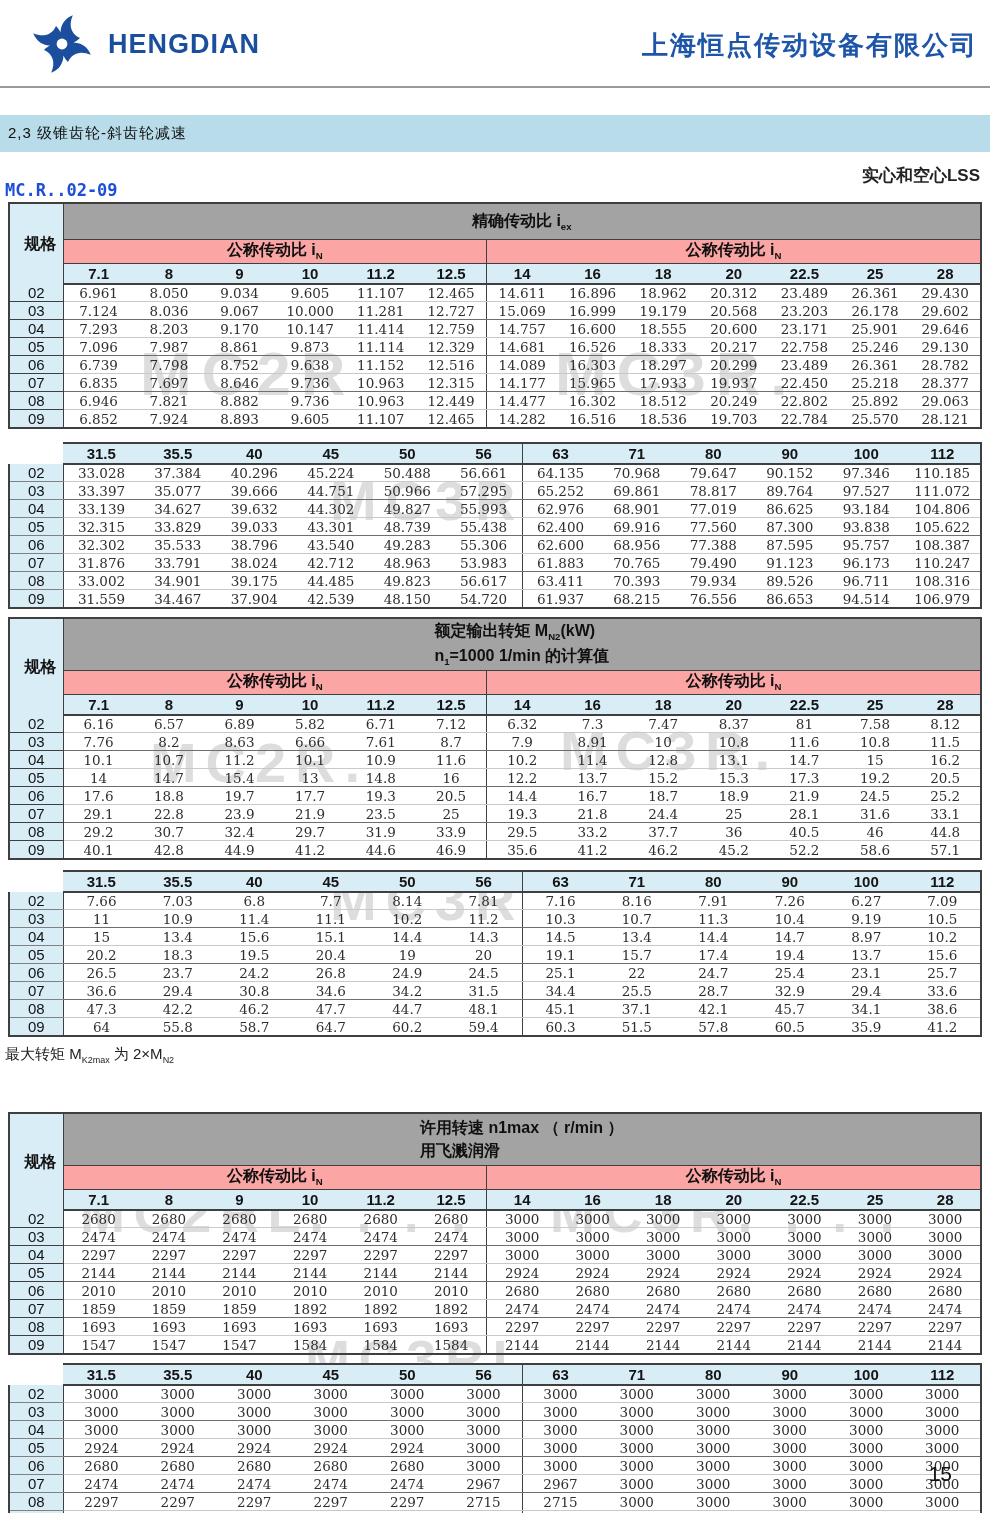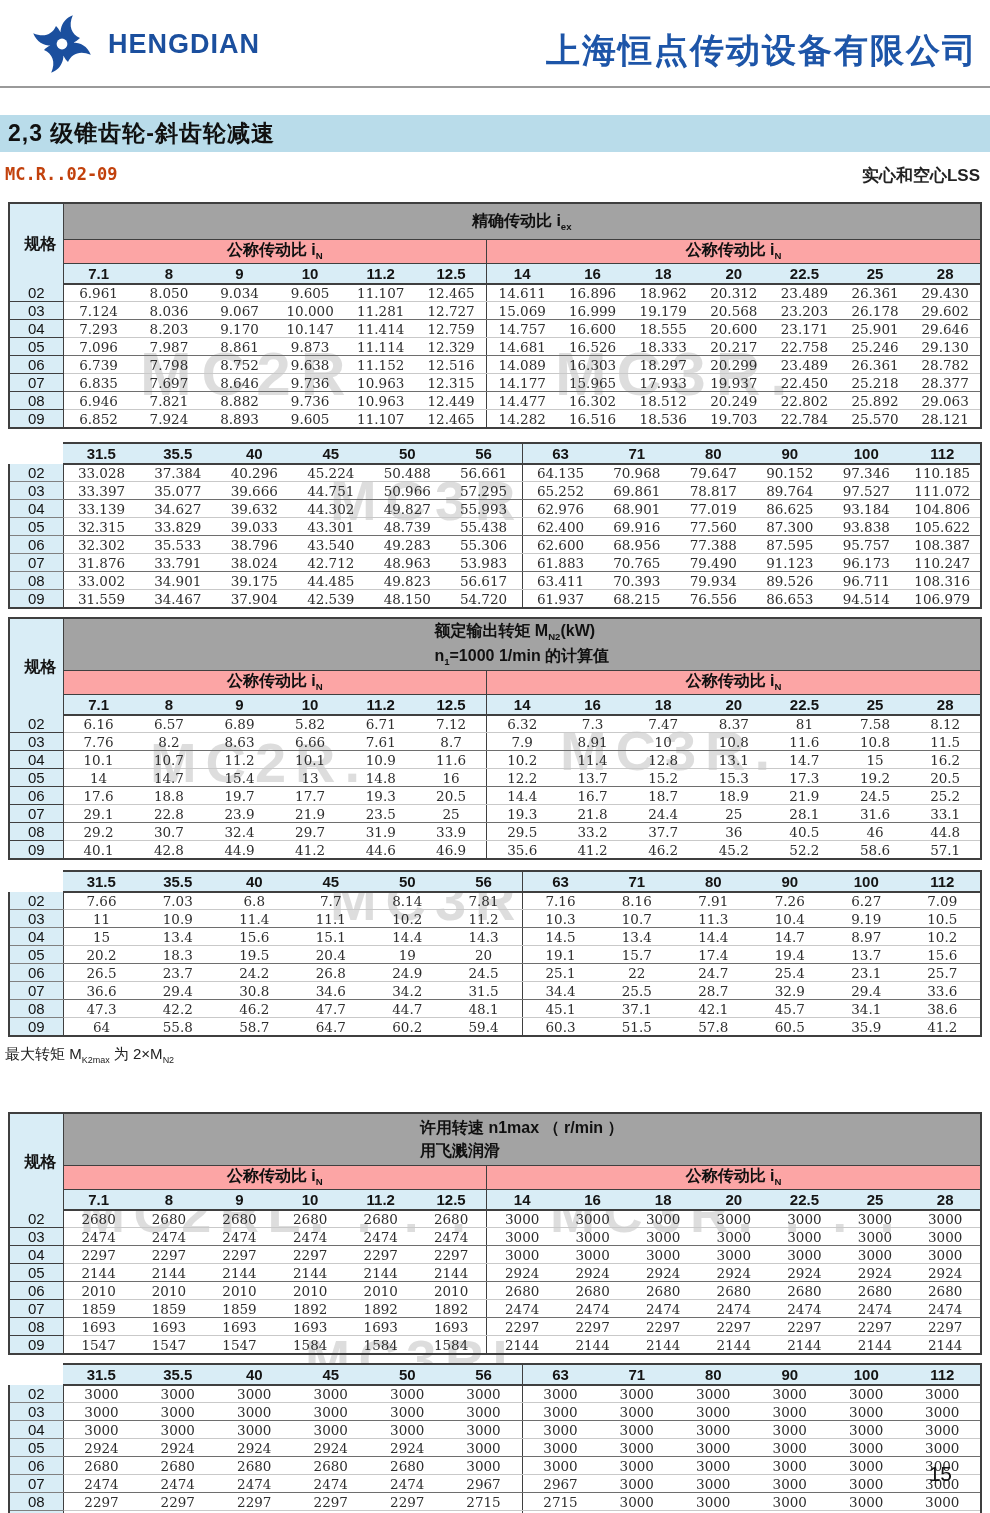--- a/index.html
+++ b/index.html
@@ -2,27 +2,27 @@
 <html><head>
 <meta charset="utf-8">
 <style>
   html,body{margin:0;padding:0;background:#fff;}
   .page{position:relative;width:990px;height:1513px;background:#ffffff;overflow:hidden;
         font-family:"Liberation Sans",sans-serif;color:#1c1c1c;}
   
   .hdr{position:relative;height:86px;z-index:2;}
   .logo-wrap{position:absolute;left:30px;top:14px;display:flex;align-items:center;}
   .logo-text{font-size:27px;font-weight:bold;color:#1b4f9e;letter-spacing:1px;margin-left:14px;}
-  .company{position:absolute;right:12px;top:28px;font-size:34px;font-weight:bold;color:#1d55a8;letter-spacing:2px;}
+  .company{position:absolute;right:12px;top:28px;font-size:26px;font-weight:bold;color:#1d55a8;letter-spacing:2px;}
   .hdr-rule{height:0;border-top:2px solid #9a9a9a;margin:0;}
   
   .titlebar{margin-top:27px;height:37px;background:#b9dcea;display:flex;align-items:center;position:relative;z-index:2;}
-  .titlebar span{font-size:23px;font-weight:bold;color:#101010;padding-left:8px;letter-spacing:1px;}
+  .titlebar span{font-size:15px;font-weight:normal;color:#101010;padding-left:8px;letter-spacing:1px;}
   .modelrow{margin-top:12px;height:26px;position:relative;z-index:2;}
-  .model{position:absolute;left:5px;font-family:"DejaVu Sans Mono",monospace;font-size:17px;font-weight:bold;color:#c2410c;}
+  .model{position:absolute;left:5px;font-family:"DejaVu Sans Mono",monospace;font-size:17px;font-weight:bold;color:#1d4ed8;margin-top:16px;}
   .shaft{position:absolute;right:10px;font-size:17px;font-weight:bold;color:#222;}
   
   .wm-layer{position:absolute;inset:0;z-index:0;pointer-events:none;}
   .wm{position:absolute;font-weight:bold;color:#c3c3c3;opacity:.55;letter-spacing:.16em;white-space:nowrap;}
   
   .dtable{border-collapse:collapse;table-layout:fixed;width:974px;margin-left:8px;
           position:relative;z-index:1;background:transparent;}
   .dtable.full{border:2px solid #3f3f3f;}
   .dtable th,.dtable td{padding:0;margin:0;}
   col.spec{width:54px;}

